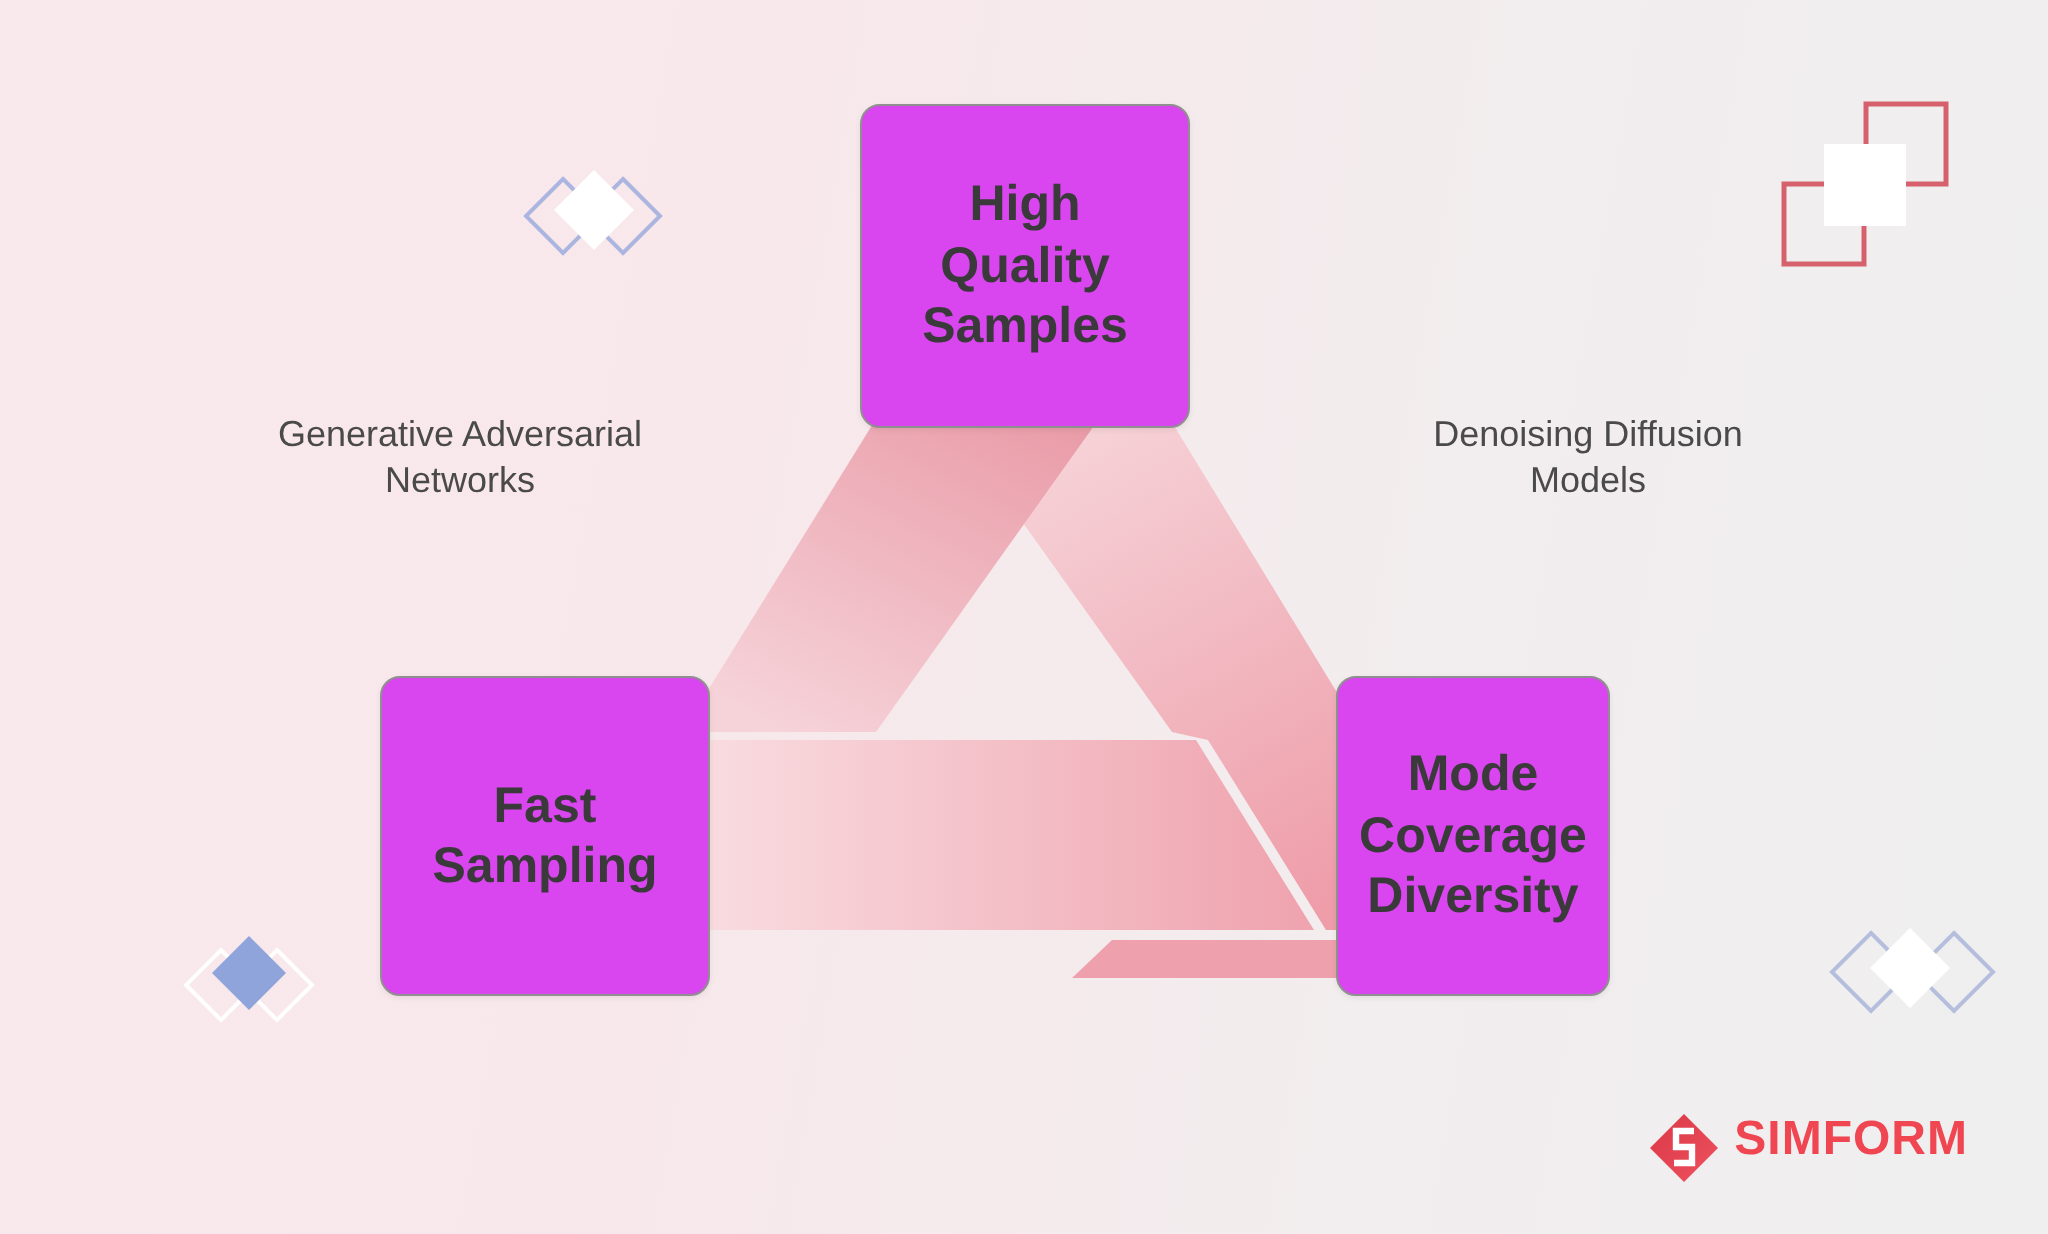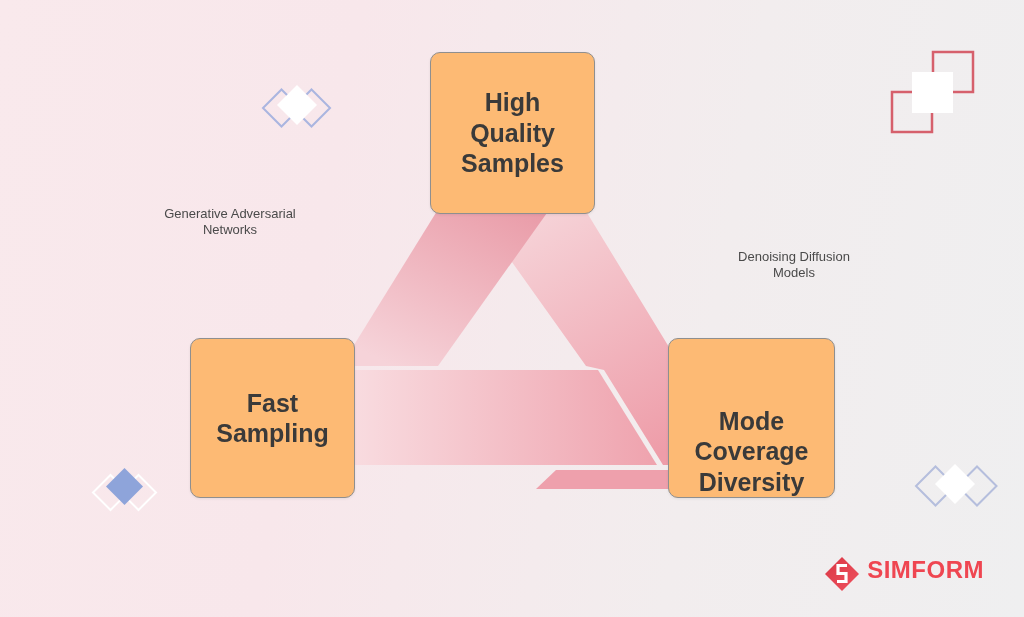--- a/index.html
+++ b/index.html
@@ -18,52 +18,52 @@
     position: absolute;
     inset: 0;
   }
   svg.graphic {
     position: absolute;
     left: 0;
     top: 0;
   }
   .node-box {
     position: absolute;
-    background: #fdba74;
+    background: #d946ef;
     border: 1.5px solid #8f8f8f;
     border-radius: 10px;
     box-shadow: 0 1px 3px rgba(0,0,0,0.07);
     display: flex;
     align-items: center;
     justify-content: center;
     text-align: center;
     box-sizing: border-box;
   }
   .node-box .node-label {
     font-size: 25px;
     font-weight: bold;
     color: #3a3a3a;
     line-height: 1.22;
     white-space: pre-line;
   }
   .box-top    { left: 430px; top: 52px;  width: 165px; height: 162px; }
   .box-left   { left: 190px; top: 338px; width: 165px; height: 160px; }
-  .box-right  { left: 668px; top: 338px; width: 167px; height: 160px; align-items: flex-end; }
+  .box-right  { left: 668px; top: 338px; width: 137px; height: 160px; }
 
   .edge-label {
     position: absolute;
     width: 300px;
     text-align: center;
-    font-size: 13px;
+    font-size: 18px;
     line-height: 1.25;
     color: #4a4a4a;
     white-space: pre-line;
   }
   .label-gan { left: 80px;  top: 206px; }
-  .label-ddm { left: 644px; top: 206px; margin-top: 43px; }
+  .label-ddm { left: 644px; top: 206px; }
   .label-vae { left: 362px; top: 492px; }
 
   .brand {
     position: absolute;
     right: 40px;
     top: 556px;
     display: flex;
     gap: 7px;
   }
   .brand .brand-text {

